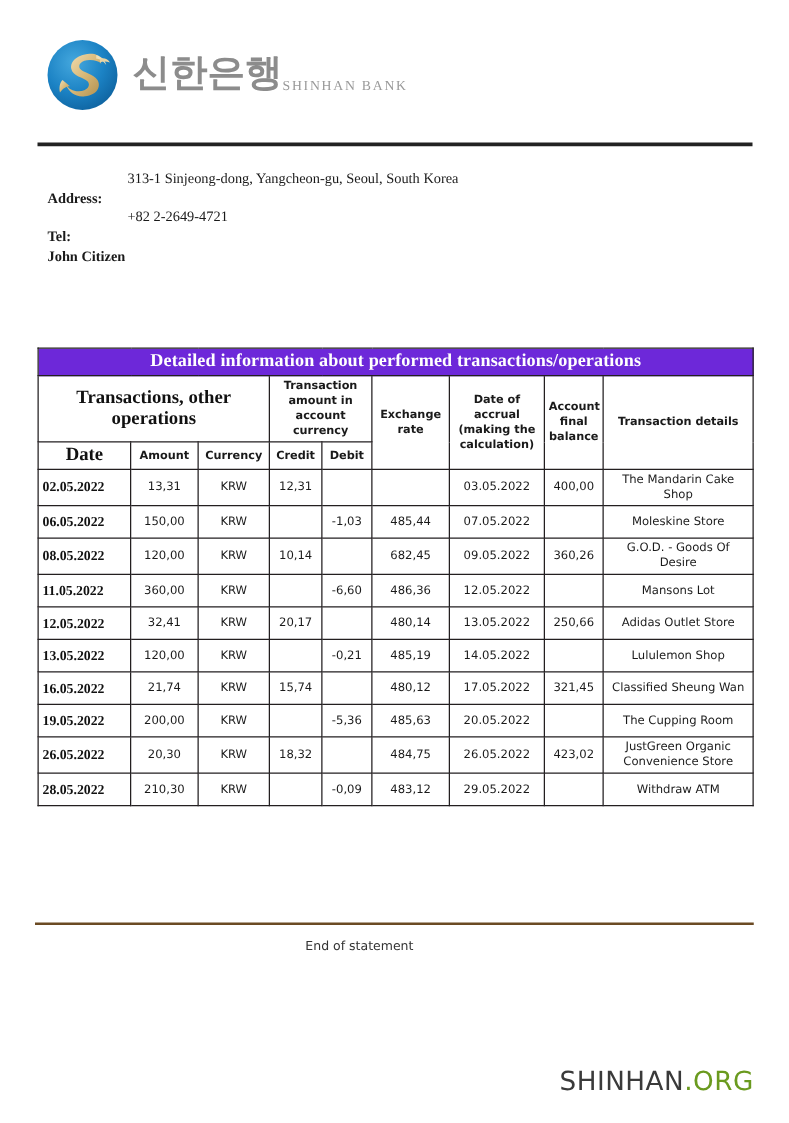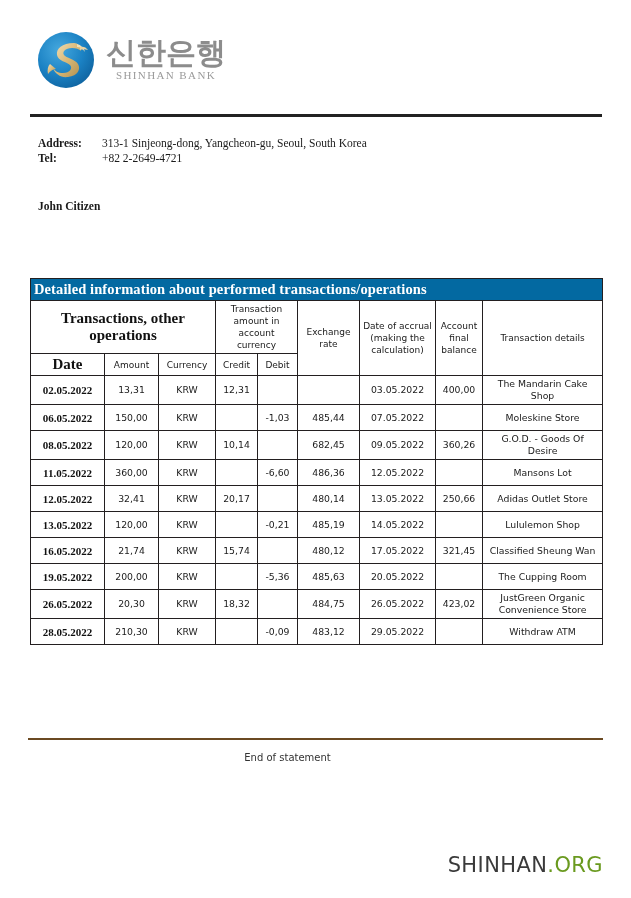--- a/index.html
+++ b/index.html
@@ -26,22 +26,22 @@
     gap: 10px;
   }
   .logo-mark {
     width: 60px;
     height: 60px;
     position: relative;
     flex: 0 0 auto;
   }
   .logo-wordmark {
     display: flex;
-    flex-direction: column;
-    align-items: center;
+    flex-direction: row;
+    align-items: flex-end;
     line-height: 1;
     padding-bottom: 2px;
   }
   .logo-kr {
     font-family: "DejaVu Sans", sans-serif;
     font-size: 30px;
     font-weight: 700;
     color: #8c8c8c;
     letter-spacing: 0px;
     line-height: 1.05;
@@ -70,20 +70,21 @@
     left: 38px;
     top: 136px;
     font-size: 11.5px;
     line-height: 15px;
   }
   .addr-row { display: flex; }
   .addr-label {
     width: 64px;
     font-weight: 700;
     flex: 0 0 64px;
+    margin-top: 16px;
   }
   .addr-val { white-space: nowrap; text-align: right; }
 
   .client-block {
     position: absolute;
     left: 38px;
     top: 198px;
     font-size: 11.5px;
     line-height: 16px;
   }
@@ -97,34 +98,35 @@
     width: 572px;
     border-collapse: collapse;
     table-layout: fixed;
   }
   .stmt-table td, .stmt-table th {
     border: 1.5px solid #231f20;
     padding: 2px 3px;
     vertical-align: middle;
   }
   .title-bar {
-    background: #0369a1;
+    background: #6d28d9;
     color: #ffffff;
     font-family: "Liberation Serif", serif;
     font-weight: 700;
     font-size: 14.5px;
+    text-align: center;
     letter-spacing: 0.1px;
     padding: 7px 4px 8px 4px;
     border: 1.5px solid #231f20 !important;
     margin-top: 44px;
   }
   .hd {
     font-family: "DejaVu Sans", sans-serif;
     font-size: 9px;
-    font-weight: 400;
+    font-weight: 700;
     text-align: center;
     line-height: 12px;
     color: #1a1a1a;
   }
   .hd-bold {
     font-family: Liberation Serif, serif;
     font-size: 15px;
     font-weight: 700;
     text-align: center;
     color: #111;
@@ -134,21 +136,20 @@
     font-size: 9.3px;
     text-align: center;
     line-height: 12px;
     color: #1a1a1a;
     height: 26px;
   }
   .cell-date {
     font-family: "Liberation Serif", serif;
     font-size: 11px;
     font-weight: 700;
-    text-align: center;
     color: #111;
   }
 
   
   .c-date    { width: 74px; }
   .c-amount  { width: 54px; }
   .c-curr    { width: 57px; }
   .c-credit  { width: 42px; }
   .c-debit   { width: 40px; }
   .c-rate    { width: 62px; }

